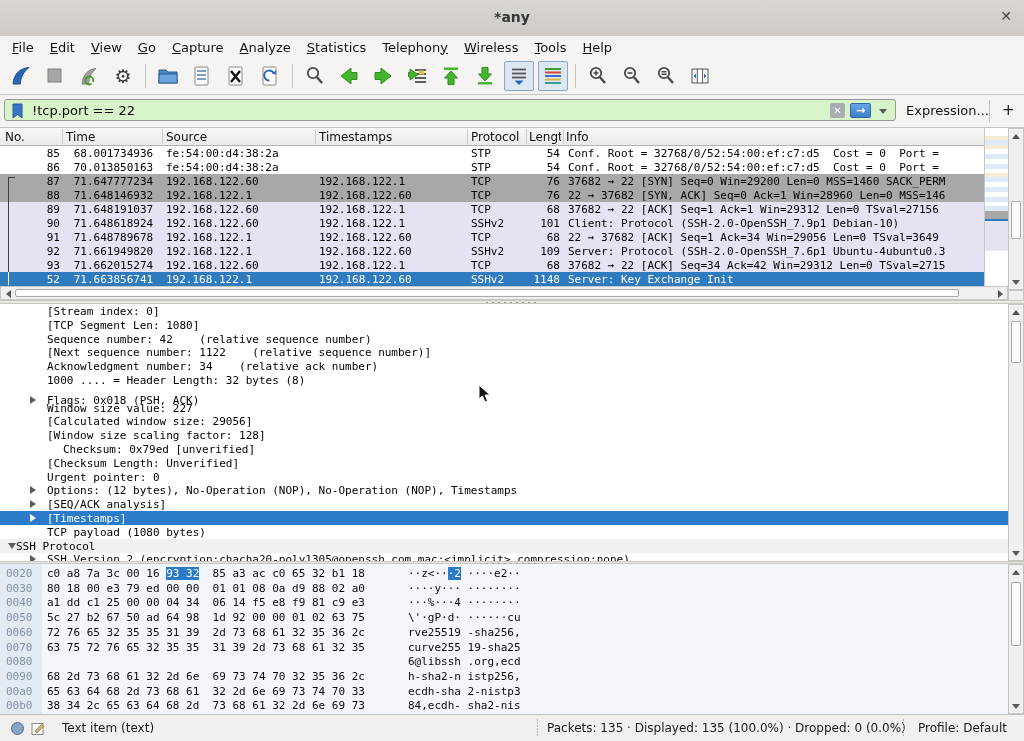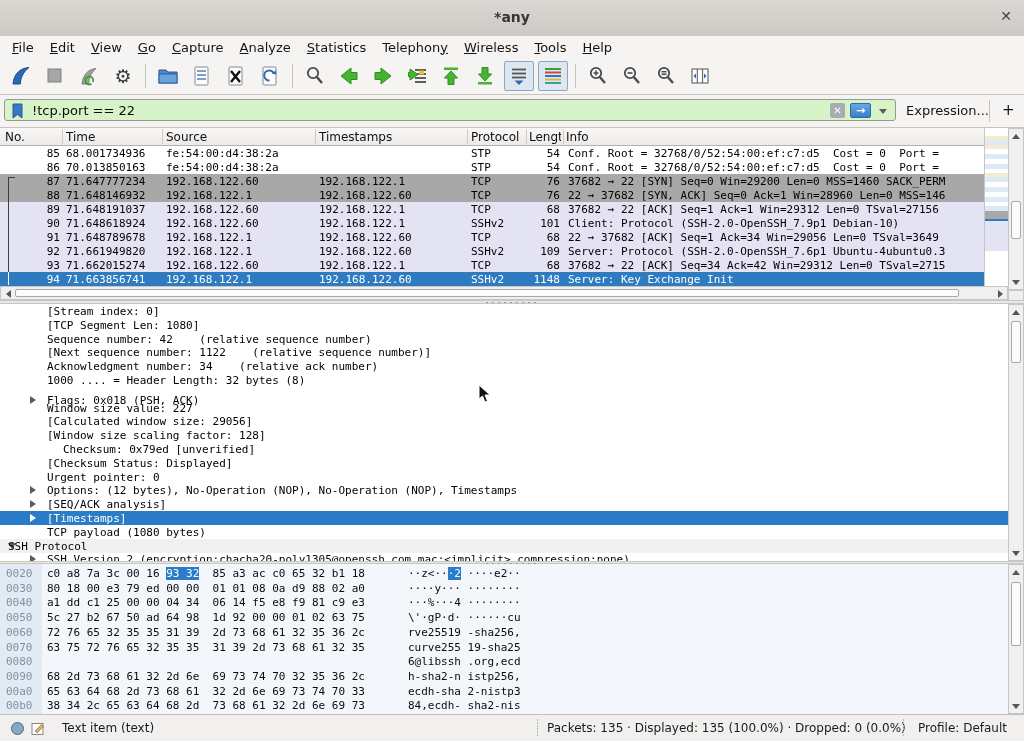--- a/index.html
+++ b/index.html
@@ -44,21 +44,21 @@
     background:linear-gradient(#f9f8f7,#eceae8);border-bottom:1px solid #b6b2ae;box-sizing:border-box;}
   .hcell{position:absolute;top:2px;font-size:12px;color:#111;white-space:nowrap;overflow:hidden;}
   .hsep{position:absolute;top:1px;width:1px;height:15px;background:#cfccc8;}
   .prows{position:absolute;top:146px;left:0;width:984px;height:140px;background:#fff;}
   .prow{position:relative;height:14px;font-family:"DejaVu Sans Mono",monospace;font-size:11px;color:#000;}
   .prow.gray{background:#a8a8a8;}
   .prow.lavender{background:#e4e3f4;}
   .prow.selected{background:#2e7bbf;color:#fff;}
   .cell{position:absolute;top:1px;white-space:pre;overflow:hidden;}
   .c-no{left:0;width:60px;text-align:right;}
-  .c-time{left:66px;width:95px;}
+  .c-time{left:66px;width:95px;text-align:center;}
   .c-src{left:166px;width:146px;}
   .c-dst{left:319px;width:145px;}
   .c-proto{left:471px;width:52px;}
   .c-len{left:524px;width:36px;text-align:right;}
   .c-info{left:568px;width:414px;}
   .rel-v{position:absolute;left:8px;top:177px;width:1px;height:95px;background:#3d3d3d;}
   .rel-vw{position:absolute;left:8px;top:272px;width:1px;height:13px;background:#fff;}
   .rel-h{position:absolute;left:8px;top:177px;width:7px;height:1px;background:#3d3d3d;}
   
   .minimap{position:absolute;left:984px;top:128px;width:24px;height:162px;background:#fff;
@@ -389,21 +389,21 @@
     <div class="prow lavender">
       <span class="cell c-no">93</span>
       <span class="cell c-time">71.662015274</span>
       <span class="cell c-src">192.168.122.60</span>
       <span class="cell c-dst">192.168.122.1</span>
       <span class="cell c-proto">TCP</span>
       <span class="cell c-len">68</span>
       <span class="cell c-info">37682 → 22 [ACK] Seq=34 Ack=42 Win=29312 Len=0 TSval=2715</span>
     </div>
     <div class="prow selected">
-      <span class="cell c-no">94</span>
+      <span class="cell c-no">52</span>
       <span class="cell c-time">71.663856741</span>
       <span class="cell c-src">192.168.122.1</span>
       <span class="cell c-dst">192.168.122.60</span>
       <span class="cell c-proto">SSHv2</span>
       <span class="cell c-len">1148</span>
       <span class="cell c-info">Server: Key Exchange Init</span>
     </div>
   </div>
 <div class="rel-v"></div>
 <div class="rel-vw"></div>
@@ -461,27 +461,27 @@
     <div class="dline" style="top: 13.8px;"><span class="dtext" style="left: 47px;">[TCP Segment Len: 1080]</span></div>
     <div class="dline" style="top: 27.6px;"><span class="dtext" style="left: 47px;">Sequence number: 42    (relative sequence number)</span></div>
     <div class="dline" style="top: 41.4px;"><span class="dtext" style="left: 47px;">[Next sequence number: 1122    (relative sequence number)]</span></div>
     <div class="dline" style="top: 55.2px;"><span class="dtext" style="left: 47px;">Acknowledgment number: 34    (relative ack number)</span></div>
     <div class="dline" style="top: 69px;"><span class="dtext" style="left: 47px;">1000 .... = Header Length: 32 bytes (8)</span></div>
     <div class="dline" style="top: 82.8px; margin-top: 6px;"><span class="darr r" style="left: 30px;"></span><span class="dtext" style="left: 47px;">Flags: 0x018 (PSH, ACK)</span></div>
     <div class="dline" style="top: 96.6px;"><span class="dtext" style="left: 47px;">Window size value: 227</span></div>
     <div class="dline" style="top: 110.4px;"><span class="dtext" style="left: 47px;">[Calculated window size: 29056]</span></div>
     <div class="dline" style="top: 124.2px;"><span class="dtext" style="left: 47px;">[Window size scaling factor: 128]</span></div>
     <div class="dline" style="top: 138px;"><span class="dtext" style="left: 63px;">Checksum: 0x79ed [unverified]</span></div>
-    <div class="dline" style="top: 151.8px;"><span class="dtext" style="left: 47px;">[Checksum Status: Displayed]</span></div>
+    <div class="dline" style="top: 151.8px;"><span class="dtext" style="left: 47px;">[Checksum Length: Unverified]</span></div>
     <div class="dline" style="top: 165.6px;"><span class="dtext" style="left: 47px;">Urgent pointer: 0</span></div>
     <div class="dline" style="top: 179.4px;"><span class="darr r" style="left: 30px;"></span><span class="dtext" style="left: 47px;">Options: (12 bytes), No-Operation (NOP), No-Operation (NOP), Timestamps</span></div>
     <div class="dline sel" style="top: 207px;"><span class="darr r" style="left: 30px;"></span><span class="dtext" style="left: 47px;">[Timestamps]</span></div>
     <div class="dline" style="top: 193.2px;"><span class="darr r" style="left: 30px;"></span><span class="dtext" style="left: 47px;">[SEQ/ACK analysis]</span></div>
     <div class="dline" style="top: 220.8px;"><span class="dtext" style="left: 47px;">TCP payload (1080 bytes)</span></div>
-    <div class="dline shaded" style="top: 234.6px;"><span class="darr d" style="left: 8px;"></span><span class="dtext" style="left: 8px;">SSH Protocol</span></div>
+    <div class="dline shaded" style="top: 234.6px;"><span class="darr d" style="left: 8px;"></span><span class="dtext" style="left: 16px;">SSH Protocol</span></div>
     <div class="dline" style="top: 248.4px;"><span class="darr r" style="left: 30px;"></span><span class="dtext" style="left: 47px;">SSH Version 2 (encryption:chacha20-poly1305@openssh.com mac:&lt;implicit&gt; compression:none)</span></div>
   </div>
 <div class="sb vsb2">
   <span class="sbbtn" style="top:0">
       <span class="t-up"></span>
     </span>
   <span class="sbthumb" style="top:16px;height:40px"></span>
   <span class="sbbtn" style="bottom:0">
       <span class="t-dn"></span>
     </span>

